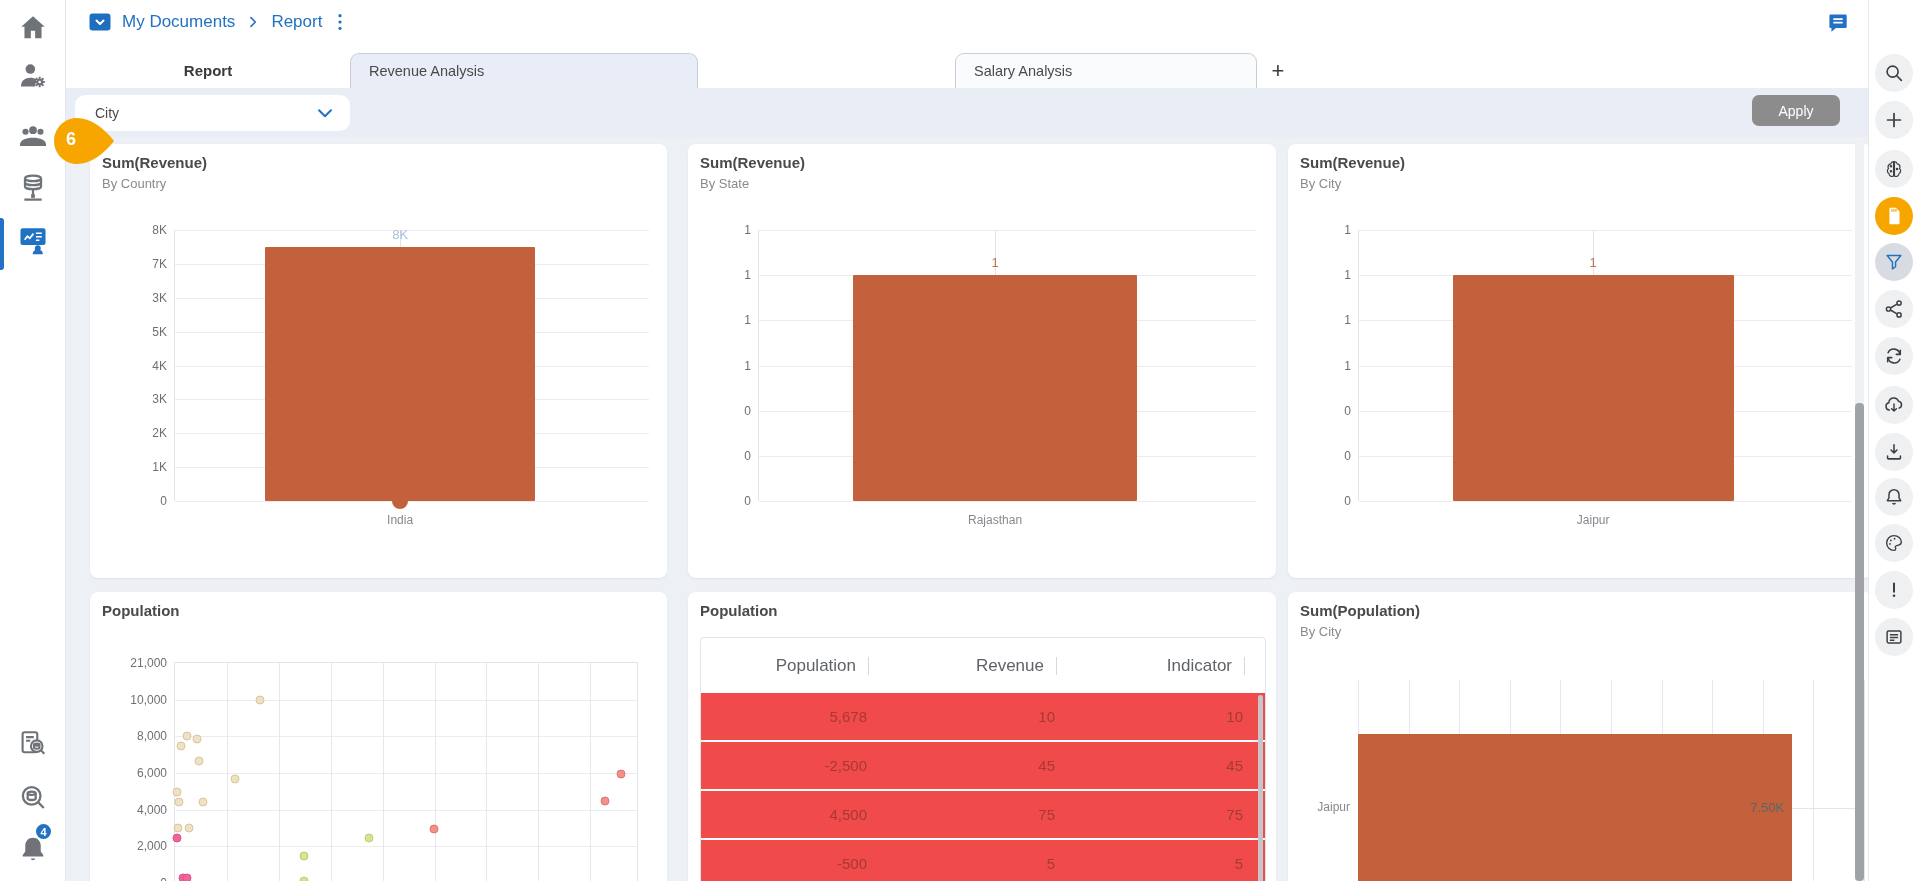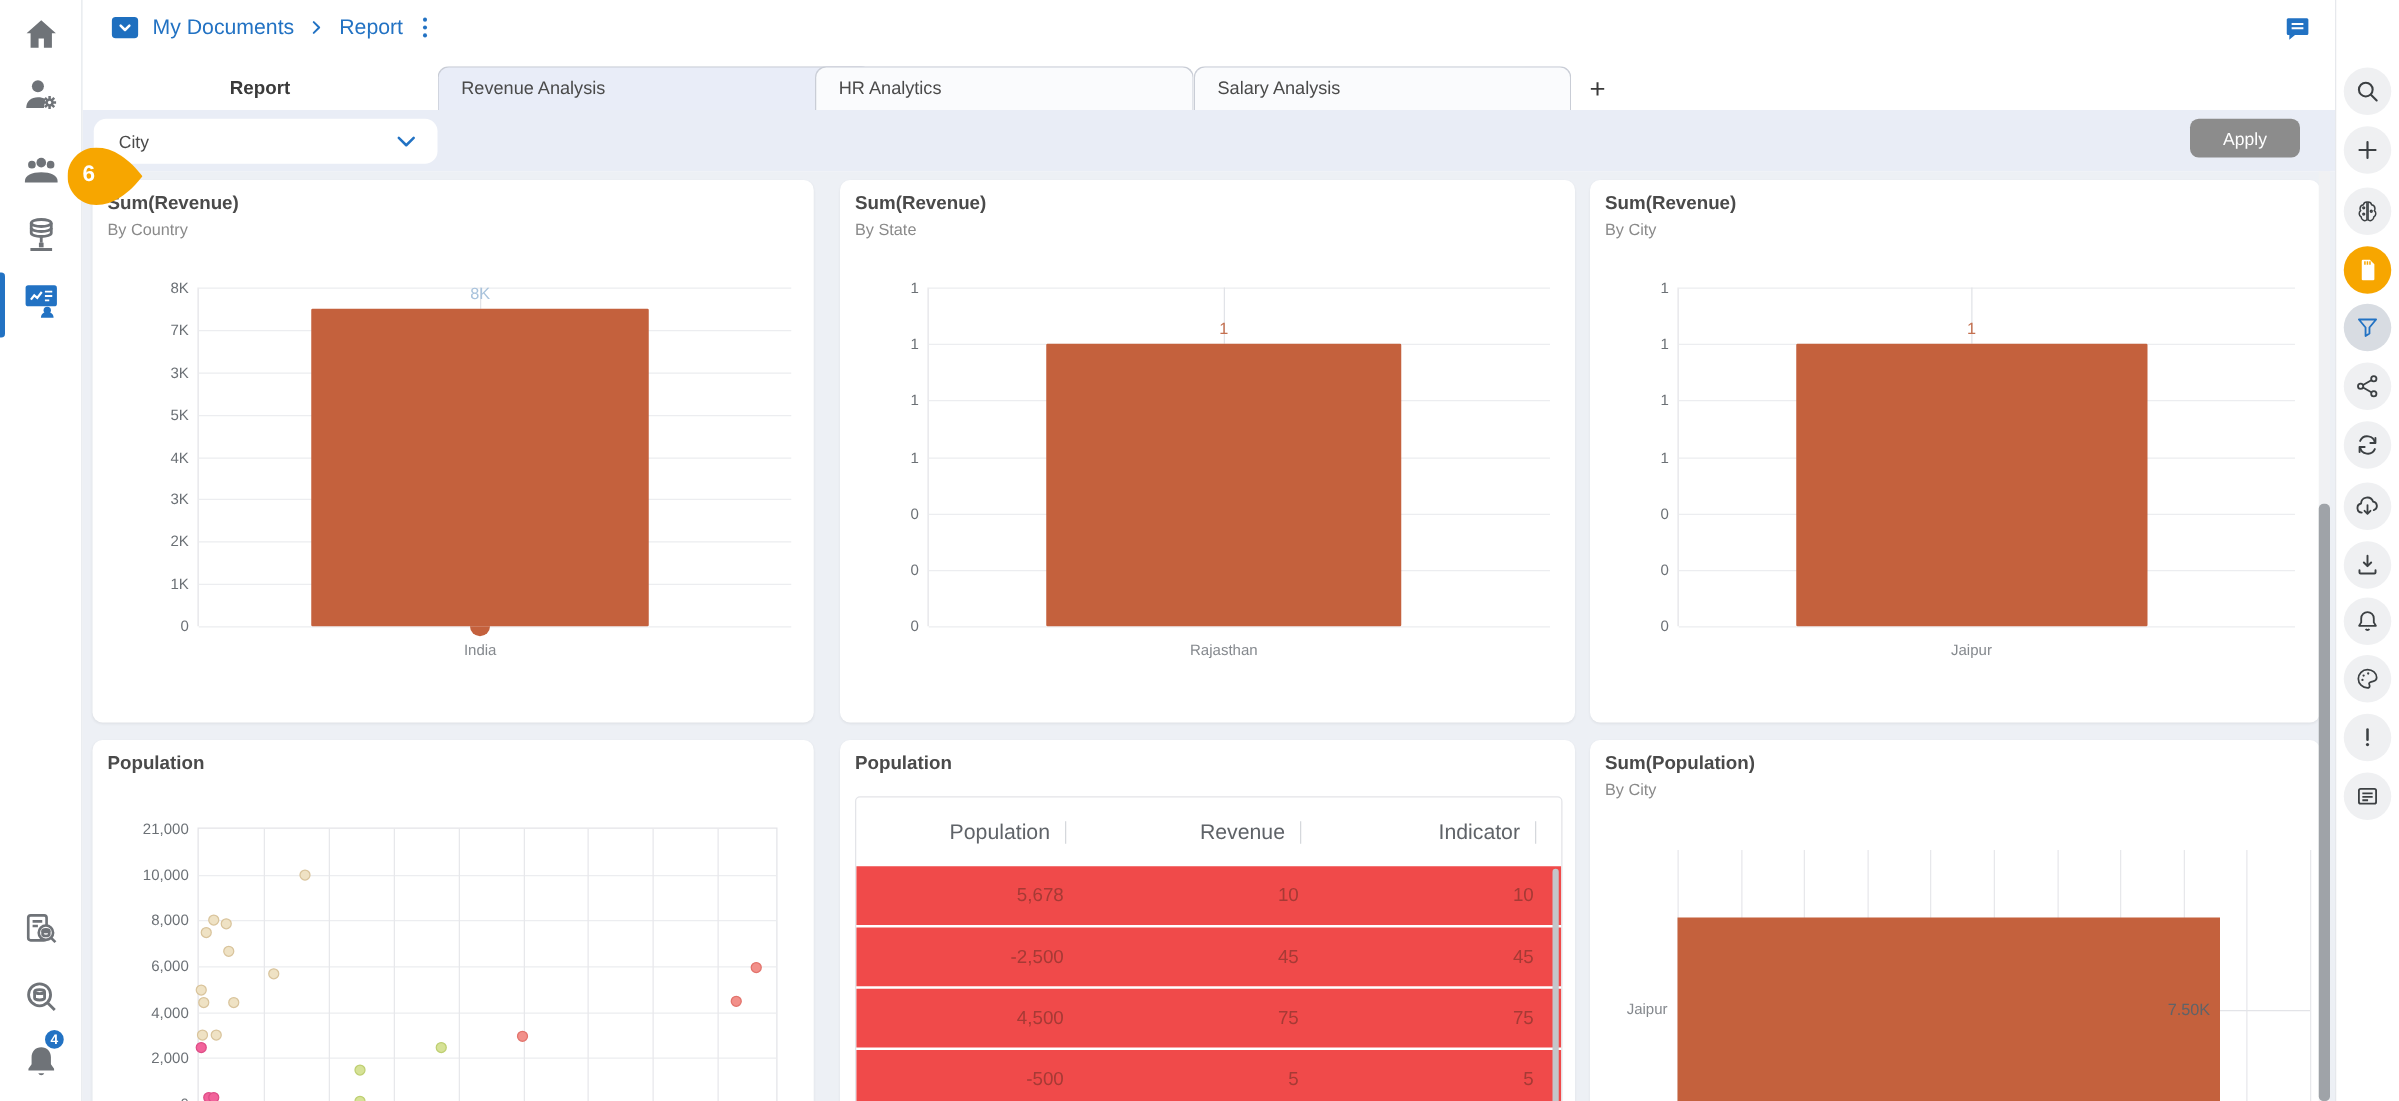--- a/index.html
+++ b/index.html
@@ -29,21 +29,21 @@
                  border-radius:10px; display:flex; align-items:center; justify-content:space-between;
                  padding:0 14px 0 20px; cursor:pointer; }
   #city-select .sel-text { font-size:14px; color:#4A4A4A; }
   #apply-btn { position:absolute; left:1686px; top:7px; width:88px; height:31px; border:none;
                border-radius:7px; background:#8C8C8C; color:#fff; font-weight:normal; font-size:14px;
                font-family:"Liberation Sans",sans-serif; cursor:pointer; }
 
   
   #content { position:absolute; left:66px; top:137px; width:1802px; height:744px; background:#EDF0F5; }
   .card { position:absolute; background:#fff; border-radius:8px; box-shadow:0 1px 2px rgba(60,64,67,.08);
-          overflow:hidden; }
+          overflow:hidden;margin-left:16px; }
   .card-title { position:absolute; left:12px; top:10px; font-size:15px; font-weight:bold; color:#4A4A4A; }
   .card-sub   { position:absolute; left:12px; top:32px; font-size:13px; color:#8A8A8A; }
   .plot { position:absolute; }
 
   
   .hgrid { position:absolute; left:0; right:0; height:1px; background:#ECEDF0; }
   .vgrid { position:absolute; top:0; bottom:0; width:1px; background:#E7E8EB; }
   .ytick { position:absolute; left:-56px; width:48px; text-align:right; transform:translateY(-50%);
            font-size:12px; color:#6B7075; }
   .vbar  { position:absolute; bottom:0; border-radius:1px; cursor:pointer; }
@@ -212,21 +212,20 @@
   <div class="tb-icon" style="left:1872px">
     <svg viewBox="0 0 24 24" fill="none" stroke="#2272C3" stroke-width="2.4" stroke-linecap="round">
         <path d="M4 9V4h5M15 4h5v5M20 15v5h-5M9 20H4v-5"></path>
       </svg>
   </div>
 </div>
 
 <div id="tabrow">
   <div id="report-label">Report</div>
   <div class="tab active" style="left:284px;width:348px">Revenue Analysis</div>
-  <div class="tab" style="left:586px;width:303px">HR Analytics</div>
   <div class="tab" style="left:889px;width:302px">Salary Analysis</div>
   <div id="tab-add" style="left:1198px">+</div>
 </div>
 
 <div id="filterbar">
   <div id="city-select">
     <span class="sel-text">City</span>
     <span style="display:flex">
       <svg width="22" height="22" viewBox="0 0 24 24" fill="none" stroke="#2272C3" stroke-width="2.2" stroke-linecap="round" stroke-linejoin="round">
           <path d="M5.5 9l6.5 6.5L18.5 9"></path>

